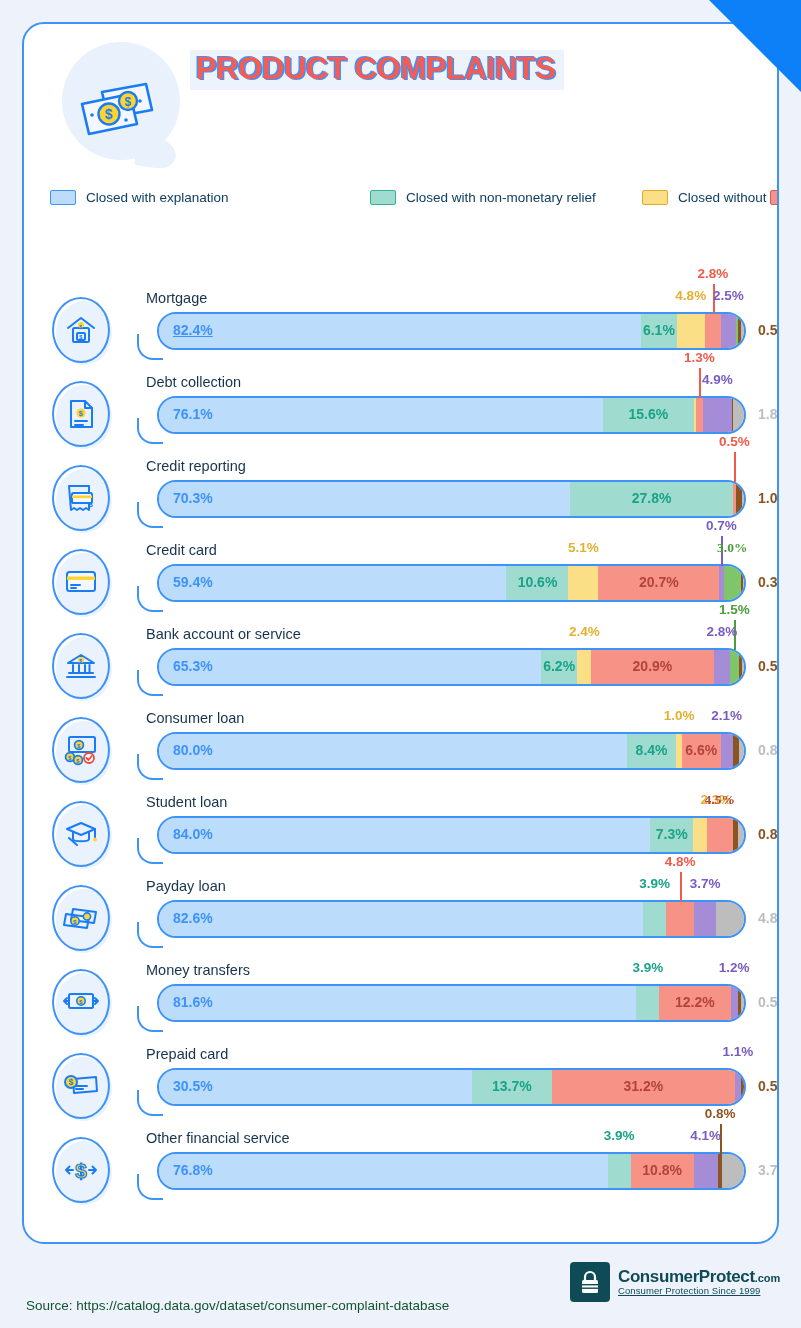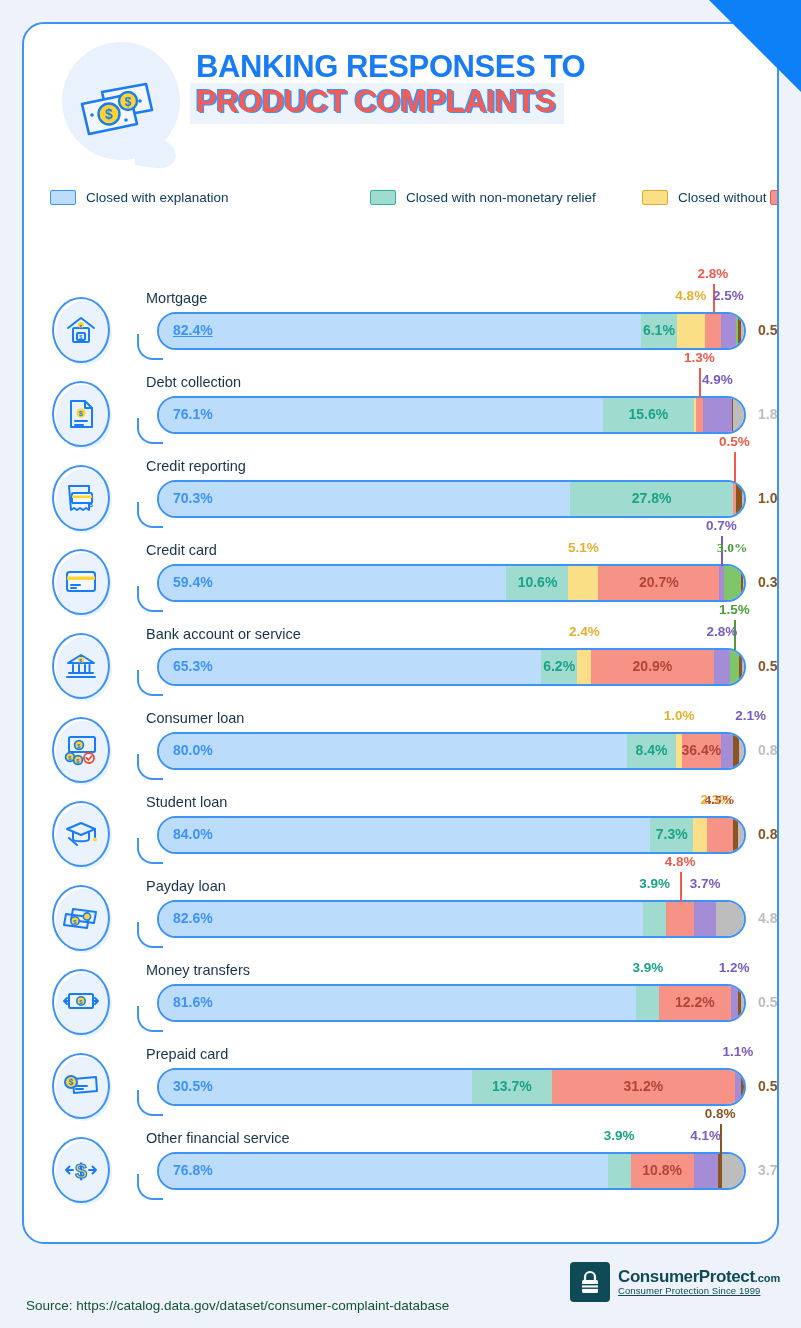--- a/index.html
+++ b/index.html
@@ -231,21 +231,20 @@
         <circle cx="56" cy="31" r="9" fill="#ffd42e" stroke="#1a7cf5" stroke-width="2.4"></circle>
         <text x="56" y="36" font-size="12" font-weight="bold" fill="#1a7cf5" text-anchor="middle" font-family="Liberation Sans, sans-serif">$</text>
         <circle cx="37" cy="44" r="10.5" fill="#ffd42e" stroke="#1a7cf5" stroke-width="2.4"></circle>
         <text x="37" y="49" font-size="14" font-weight="bold" fill="#1a7cf5" text-anchor="middle" font-family="Liberation Sans, sans-serif">$</text>
         <circle cx="20" cy="45" r="1.8" fill="#1a7cf5"></circle>
         <circle cx="54" cy="50" r="1.8" fill="#1a7cf5"></circle>
         <circle cx="68" cy="31" r="1.8" fill="#1a7cf5"></circle>
       </svg>
 
       <div class="title-wrap">
-        <div class="title-line1">BANKING RESPONSES TO</div>
         <div class="title-band">
           <div class="title-line2">PRODUCT COMPLAINTS</div>
         </div>
       </div>
     </div>
 
     <div class="legend" id="legend">
         <div class="legend-item">
           <div class="swatch" style="background: rgb(188, 220, 251); border: 1.6px solid rgb(61, 147, 248);"></div>
           <div class="legend-label">Closed with explanation</div>
@@ -477,22 +476,22 @@
               <div class="seg" style="width: 49.14px; background: rgb(159, 220, 207);"></div>
               <div class="seg" style="width: 5.85px; background: rgb(250, 223, 134);"></div>
               <div class="seg" style="width: 38.61px; background: rgb(247, 146, 135);"></div>
               <div class="seg" style="width: 12.285px; background: rgb(164, 140, 214);"></div>
               <div class="seg" style="width: 6.435px; background: rgb(138, 85, 32);"></div>
               <div class="seg" style="width: 4.68px; background: rgb(189, 189, 189);"></div>
             </div>
             <div class="seg-label" style="color: rgb(61, 147, 248); left: 38px;">80.0%</div>
             <div class="seg-label" style="color: rgb(26, 163, 136); left: 516.57px; transform: translateX(-50%);">8.4%</div>
             <div class="callout" style="color: rgb(227, 177, 49); left: 544.065px; top: -24px;">1.0%</div>
-            <div class="seg-label" style="color: rgb(180, 68, 58); left: 566.295px; transform: translateX(-50%);">36.4%</div>
-            <div class="callout" style="color: rgb(122, 92, 192); left: 591.742px; top: -24px; margin-left: 24px;">2.1%</div>
+            <div class="seg-label" style="color: rgb(180, 68, 58); left: 566.295px; transform: translateX(-50%);">6.6%</div>
+            <div class="callout" style="color: rgb(122, 92, 192); left: 591.742px; top: -24px;">2.1%</div>
             <div class="outside-label" style="color: rgb(189, 189, 189); left: 623px; top: 10px;">0.8%</div>
           </div>
         </div>
         <div class="row">
           <div class="row-icon">
             <div class="icon-halo"></div>
             <div class="icon-ring"></div>
             <div class="icon-glyph">
               <svg width="34" height="32" viewBox="0 0 34 32">
                 <g fill="none" stroke="#1a7cf5" stroke-width="2" stroke-linejoin="round" stroke-linecap="round">

